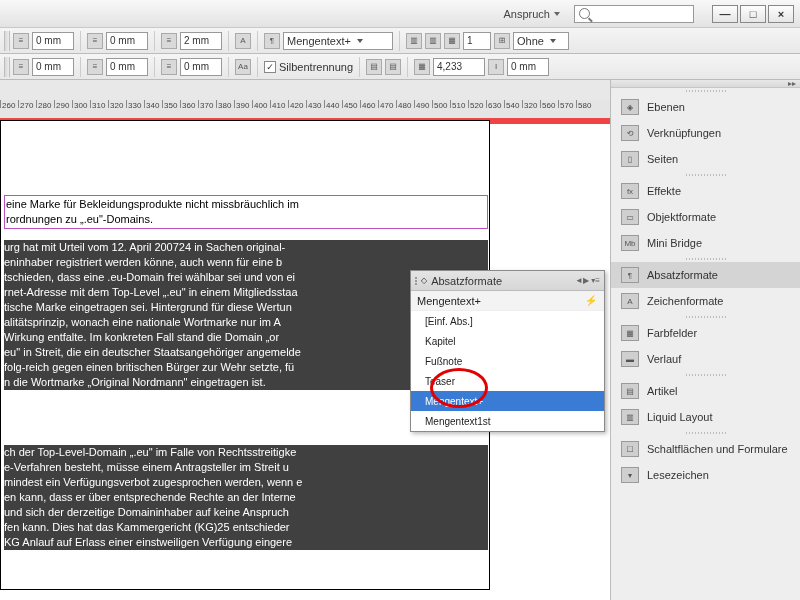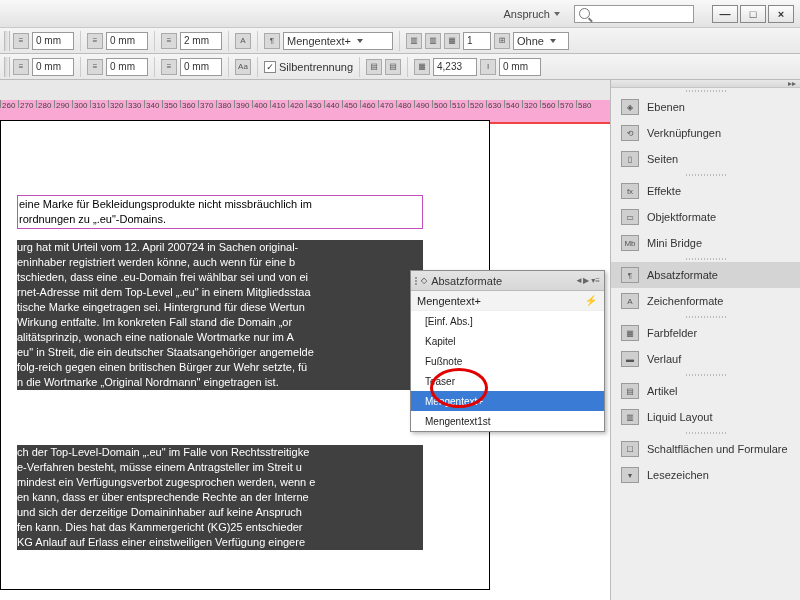--- a/index.html
+++ b/index.html
@@ -17,26 +17,26 @@
 .tb-ic{width:16px;height:16px;background:#d9d9d9;border:1px solid #aaa;display:inline-flex;align-items:center;justify-content:center;font-size:8px;color:#555}
 .tb-field{width:42px;height:18px;background:#fff;border:1px solid #999;display:flex;align-items:center;padding:0 3px;font-size:10px;color:#333}
 .tb-select{height:18px;background:#fff;border:1px solid #999;display:flex;align-items:center;padding:0 3px;font-size:10px;color:#333;gap:6px}
 .tb-arrow{width:0;height:0;border-left:3px solid transparent;border-right:3px solid transparent;border-top:4px solid #555}
 .tb-check{display:flex;align-items:center;gap:3px;font-size:10px;color:#333}
 .tb-check-box{width:12px;height:12px;background:#fff;border:1px solid #888;display:flex;align-items:center;justify-content:center;font-size:9px;color:#333}
 .panels-grip{width:6px;height:100%;background:linear-gradient(90deg,#d8d8d8,#ececec);border-left:1px solid #bdbdbd;border-right:1px solid #bdbdbd}
 .work{display:flex;height:calc(600px - 28px - 52px)}
 .canvas-area{flex:1;background:#fff;position:relative;overflow:hidden}
 .top-gray{height:20px;background:#e8e8e8}
-.ruler{height:24px;background:#f9a8d4;border-bottom:2px solid #ef4444;position:relative;overflow:hidden}
+.ruler{height:24px;background:#e5e5e5;border-bottom:6px solid #ef4444;position:relative;overflow:hidden}
 .ruler .tick{position:absolute;top:0;height:16px}
 .ruler .tick::before{content:'';position:absolute;left:0;top:0;width:1px;height:8px;background:#888}
 .ruler .tick span{position:absolute;top:1px;left:2px;font-size:8px;color:#444}
 .page-frame{position:absolute;left:0;top:40px;width:490px;height:470px;border:1px solid #000;background:#fff}
-.text-block{position:absolute;left:17px;width:406px;font-family:Georgia,'Times New Roman',serif;font-size:12px;line-height:15px;text-align:justify}
+.text-block{position:absolute;left:4px;width:484px;font-family:Georgia,'Times New Roman',serif;font-size:12px;line-height:15px;text-align:justify}
 .tb-purple{top:115px;border:1px solid #c050c0;padding:1px}
 .tb-purple .l1,.tb-purple .l2{color:#000;background:#fff}
 .tb-sel{top:160px}
 .tb-sel .line,.tb-sel2 .line{background:#404040;color:#fff;padding:0 0}
 .tb-sel2{top:365px}
 .style-panel{position:absolute;left:410px;top:190px;width:195px;background:#e9e9e9;border:1px solid #8a8a8a;box-shadow:2px 2px 4px rgba(0,0,0,0.25);z-index:5}
 .panel-header{height:20px;background:linear-gradient(#e4e4e4,#d6d6d6);display:flex;align-items:center;gap:4px;padding:0 4px;border-bottom:1px solid #bbb;font-size:10px;color:#333}
 .panel-header .grip{display:flex;flex-direction:column;gap:1px}
 .panel-header .grip span{width:2px;height:2px;background:#999}
 .panel-header .arrows{margin-left:auto;display:flex;gap:3px;font-size:8px;color:#666}
@@ -120,21 +120,21 @@
   <div class="tb-sep"></div>
   <div class="tb-check">
     <div class="tb-check-box">✓</div>
     <span>Silbentrennung</span>
   </div>
   <div class="tb-sep"></div>
   <div class="tb-ic">▤</div>
   <div class="tb-ic">▤</div>
   <div class="tb-sep"></div>
   <div class="tb-ic">▦</div>
-  <div class="tb-field" style="width:44px">4,233</div>
+  <div class="tb-field" style="width:52px">4,233</div>
   <div class="tb-ic">I</div>
   <div class="tb-field">0 mm</div>
 </div>
 
 <div class="work">
   <div class="canvas-area">
     <div class="top-gray"></div>
     <div class="ruler" id="ruler">
         <div class="tick" style="left: 0px;">
           <span>260</span>
@@ -243,22 +243,22 @@
       <div class="l1">eine Marke für Bekleidungsprodukte nicht missbräuchlich im</div>
       <div class="l2">rordnungen zu „.eu"-Domains.</div>
     </div>
 
     <div class="text-block tb-sel" id="sel1">
         <div class="line">urg hat mit Urteil vom 12. April 200724 in Sachen original-</div>
         <div class="line">eninhaber registriert werden könne, auch wenn für eine b</div>
         <div class="line">tschieden, dass eine .eu-Domain frei wählbar sei und von ei</div>
         <div class="line">rnet-Adresse mit dem Top-Level „.eu" in einem Mitgliedsstaa</div>
         <div class="line">tische Marke eingetragen sei. Hintergrund für diese Wertun</div>
+        <div class="line">alitätsprinzip, wonach eine nationale Wortmarke nur im A</div>
         <div class="line">Wirkung entfalte. Im konkreten Fall stand die Domain „or</div>
-        <div class="line">alitätsprinzip, wonach eine nationale Wortmarke nur im A</div>
         <div class="line">eu" in Streit, die ein deutscher Staatsangehöriger angemelde</div>
         <div class="line">folg-reich gegen einen britischen Bürger zur Wehr setzte, fü</div>
         <div class="line">n die Wortmarke „Original Nordmann" eingetragen ist.</div>
       </div>
     <div class="text-block tb-sel2" id="sel2">
         <div class="line">ch der Top-Level-Domain „.eu" im Falle von Rechtsstreitigke</div>
         <div class="line">e-Verfahren besteht, müsse einem Antragsteller im Streit u</div>
         <div class="line">mindest ein Verfügungsverbot zugesprochen werden, wenn e</div>
         <div class="line">en kann, dass er über entsprechende Rechte an der Interne</div>
         <div class="line">und sich der derzeitige Domaininhaber auf keine Anspruch</div>

